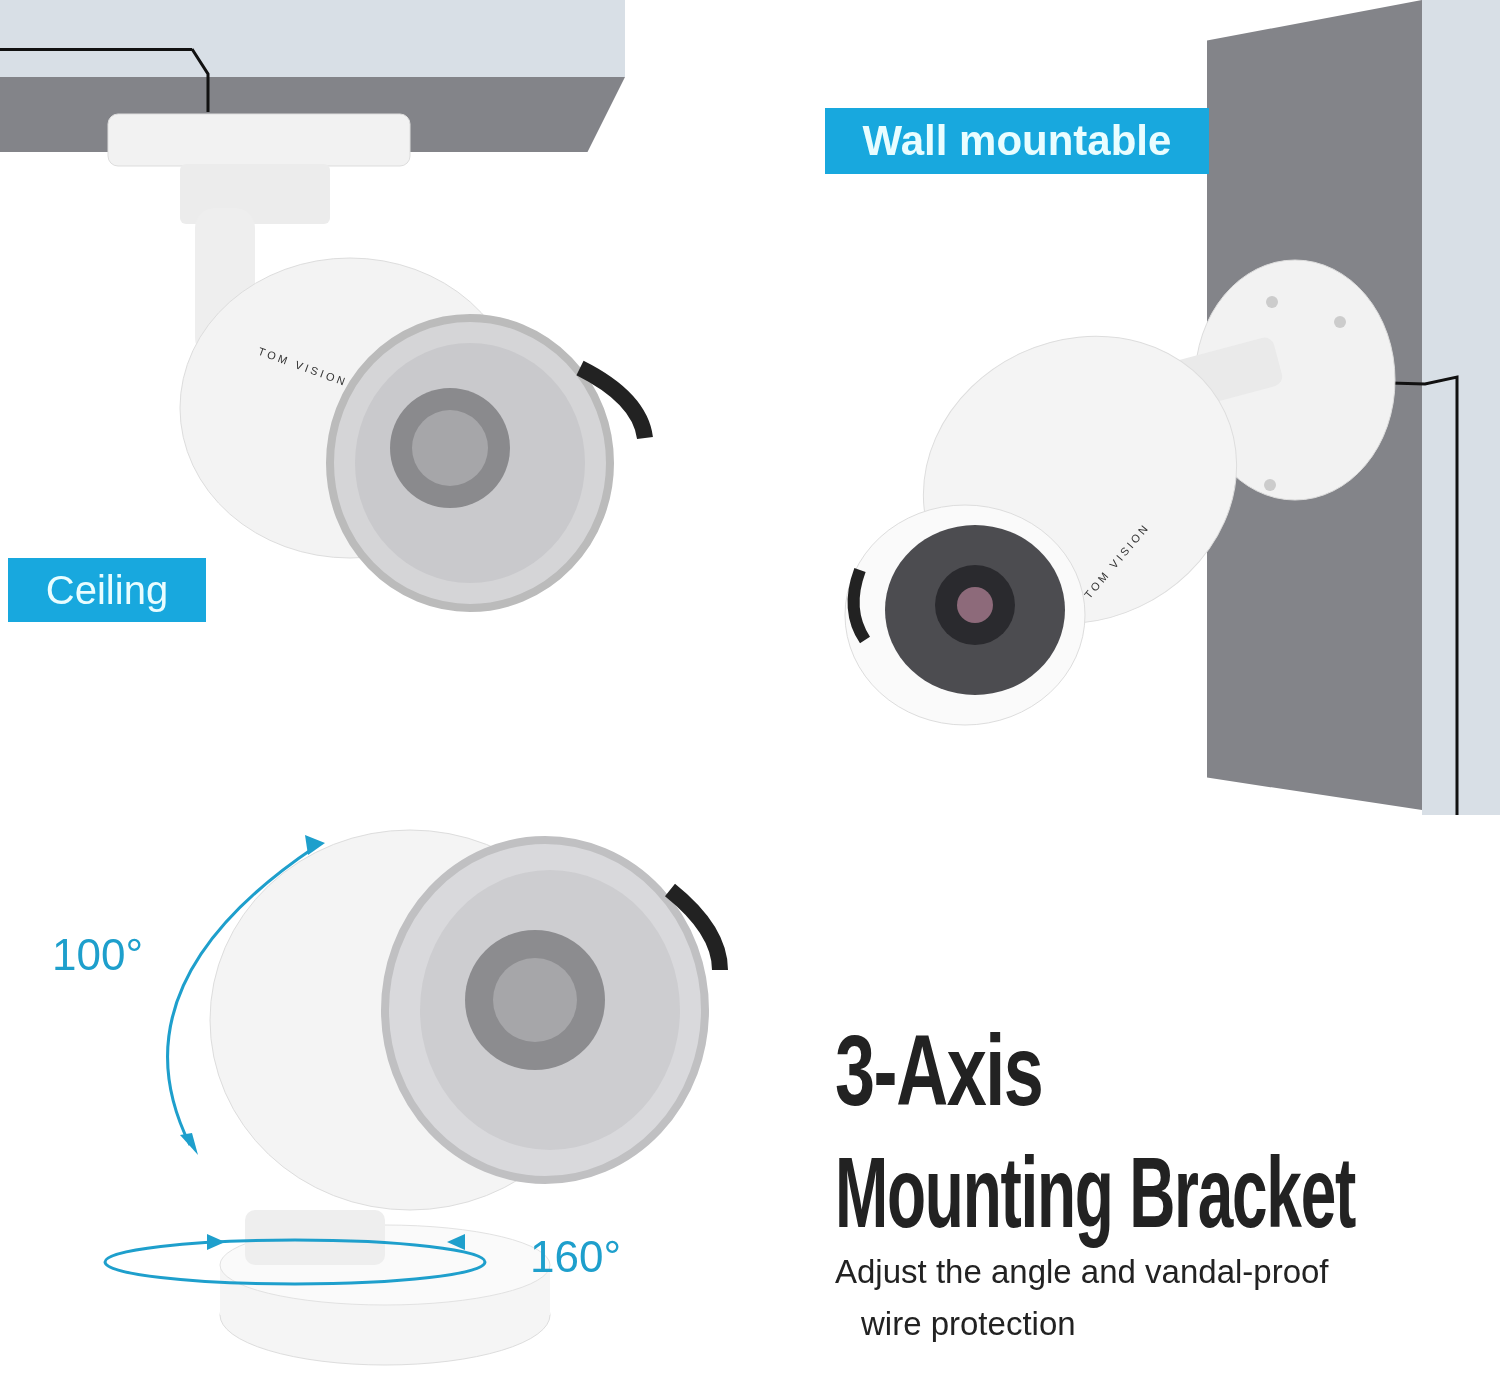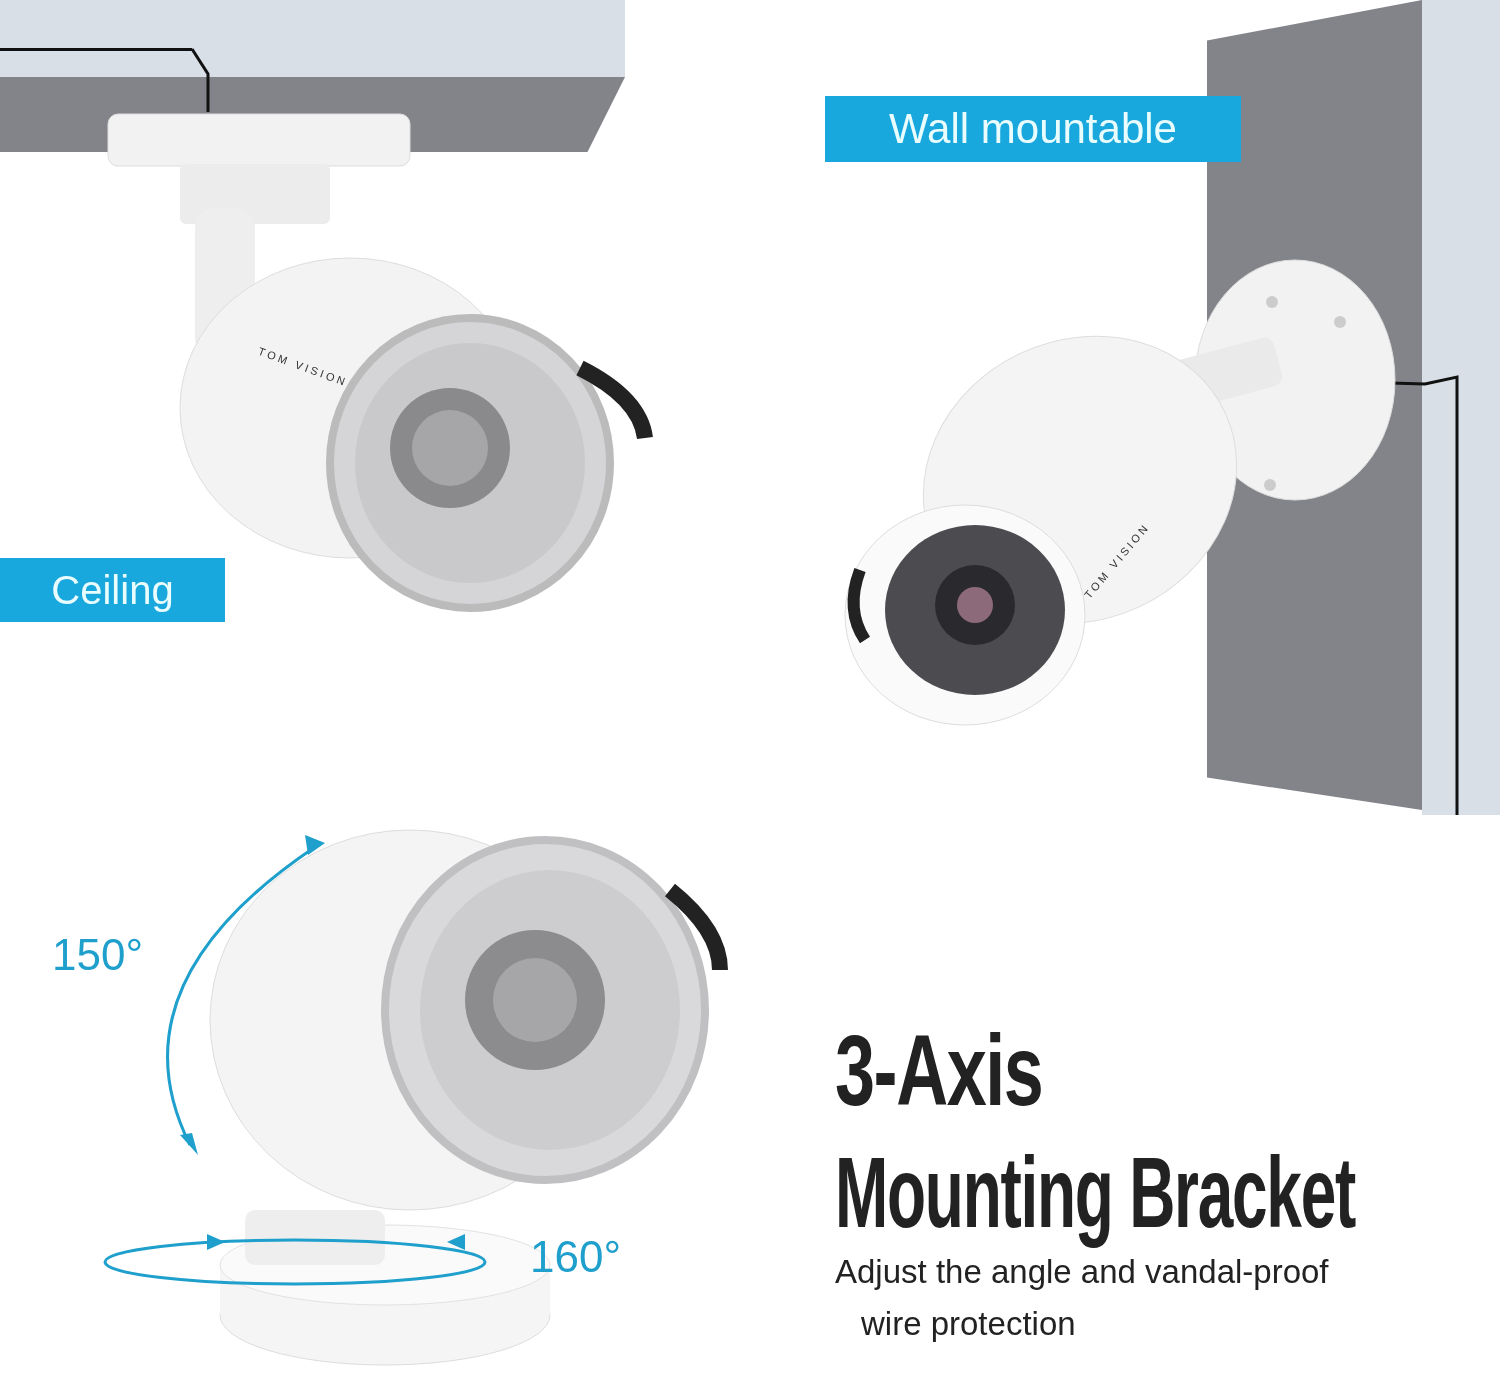--- a/index.html
+++ b/index.html
@@ -37,31 +37,31 @@
   <ellipse cx="370" cy="355" rx="140" ry="145" fill="#d5d5d7" stroke="#bbb" stroke-width="8"></ellipse>
   <ellipse cx="370" cy="355" rx="115" ry="120" fill="#c9c9cc"></ellipse>
   <circle cx="350" cy="340" r="60" fill="#8a8a8d"></circle>
   <circle cx="350" cy="340" r="38" fill="#a6a6a9"></circle>
   <path d="M480 260 Q540 290 545 330" stroke="#222" stroke-width="16" fill="none"></path>
 </svg>
 <div class="abs" style="left:255px;top:365px;width:120px;transform:rotate(20deg);font-size:11px;letter-spacing:3px;color:#333;">
   <span>TOM VISION</span>
 </div>
 
-<div class="abs label-box" style="left:0;top:558px;width:225px;height:64px;">
+<div class="abs label-box" style="left:8px;top:558px;width:198px;height:64px;">
   <span style="font-size:40px;line-height:64px;">Ceiling</span>
 </div>
 
 <div class="abs wall-face"></div>
 <div class="abs wall-side"></div>
 <svg style="left:1390px;top:370px;width:80px;height:450px;">
   <polyline points="0,13 35,14 67,7 67,445" fill="none" stroke="#111" stroke-width="3"></polyline>
 </svg>
 
-<div class="abs label-box" style="left:825px;top:96px;width:416px;height:66px;">
+<div class="abs label-box" style="left:825px;top:108px;width:384px;height:66px;font-weight:bold;">
   <span style="font-size:42px;line-height:66px;">Wall mountable</span>
 </div>
 
 <svg style="left:830px;top:250px;width:580px;height:480px;">
   <ellipse cx="465" cy="130" rx="100" ry="120" fill="#f2f2f2" stroke="#ddd"></ellipse>
   <circle cx="510" cy="72" r="6" fill="#ccc"></circle>
   <circle cx="442" cy="52" r="6" fill="#ccc"></circle>
   <circle cx="440" cy="235" r="6" fill="#ccc"></circle>
   <rect x="330" y="100" width="120" height="50" rx="10" fill="#eaeaea" transform="rotate(-15 390 125)"></rect>
   <ellipse cx="250" cy="230" rx="160" ry="140" fill="#f4f4f4" stroke="#ddd" transform="rotate(-25 250 230)"></ellipse>
@@ -86,21 +86,21 @@
   <circle cx="385" cy="190" r="70" fill="#8c8c8f"></circle>
   <circle cx="385" cy="190" r="42" fill="#a6a6a9"></circle>
   <path d="M520 80 Q570 120 570 160" stroke="#222" stroke-width="16" fill="none"></path>
 </svg>
 
 <svg style="left:140px;top:835px;width:200px;height:320px;">
   <path d="M50 310 Q-30 150 175 12" fill="none" stroke="#1e9fcc" stroke-width="3"></path>
   <polygon points="185,8 165,0 168,20" fill="#1e9fcc"></polygon>
   <polygon points="58,320 40,300 52,298" fill="#1e9fcc"></polygon>
 </svg>
-<div class="abs deg" style="left:52px;top:930px;">150°</div>
+<div class="abs deg" style="left:52px;top:930px;">100°</div>
 
 <svg style="left:95px;top:1230px;width:400px;height:60px;">
   <ellipse cx="200" cy="32" rx="190" ry="22" fill="none" stroke="#1e9fcc" stroke-width="3"></ellipse>
   <polygon points="130,12 112,4 112,20" fill="#1e9fcc"></polygon>
   <polygon points="352,12 370,4 370,20" fill="#1e9fcc"></polygon>
 </svg>
 <div class="abs deg" style="left:530px;top:1232px;">160°</div>
 
 <div class="abs heading" style="left:835px;top:1020px;font-size:100px;line-height:100px;">3-Axis</div>
 <div class="abs heading" style="left:835px;top:1142px;font-size:100px;line-height:100px;transform:scaleX(0.64);">Mounting Bracket</div>

